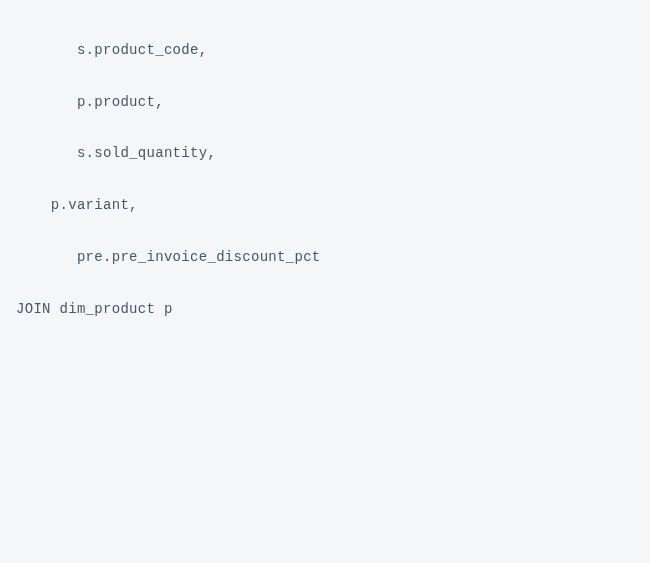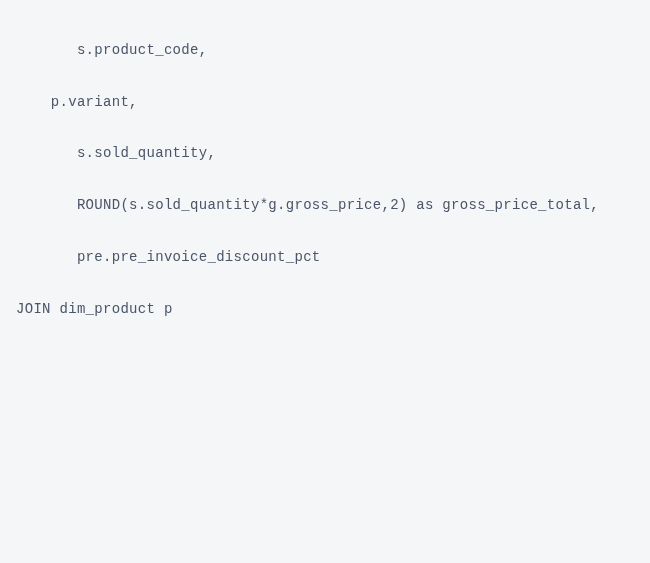--- a/index.html
+++ b/index.html
@@ -24,23 +24,23 @@
     }
     .line {
       display: block;
     }
   </style>
 </head>
 <body>
 
 <div class="code-block">
 <span class="line">       s.product_code,</span>
+<span class="line">       p.product,</span>
+<span class="line">       s.sold_quantity,</span>
 <span class="line">    p.variant,</span>
-<span class="line">       s.sold_quantity,</span>
-<span class="line">       ROUND(s.sold_quantity*g.gross_price,2) as gross_price_total,</span>
 <span class="line">       pre.pre_invoice_discount_pct</span>
 <span class="line">JOIN dim_product p</span>
 
 
 
 
 
 
 
 

